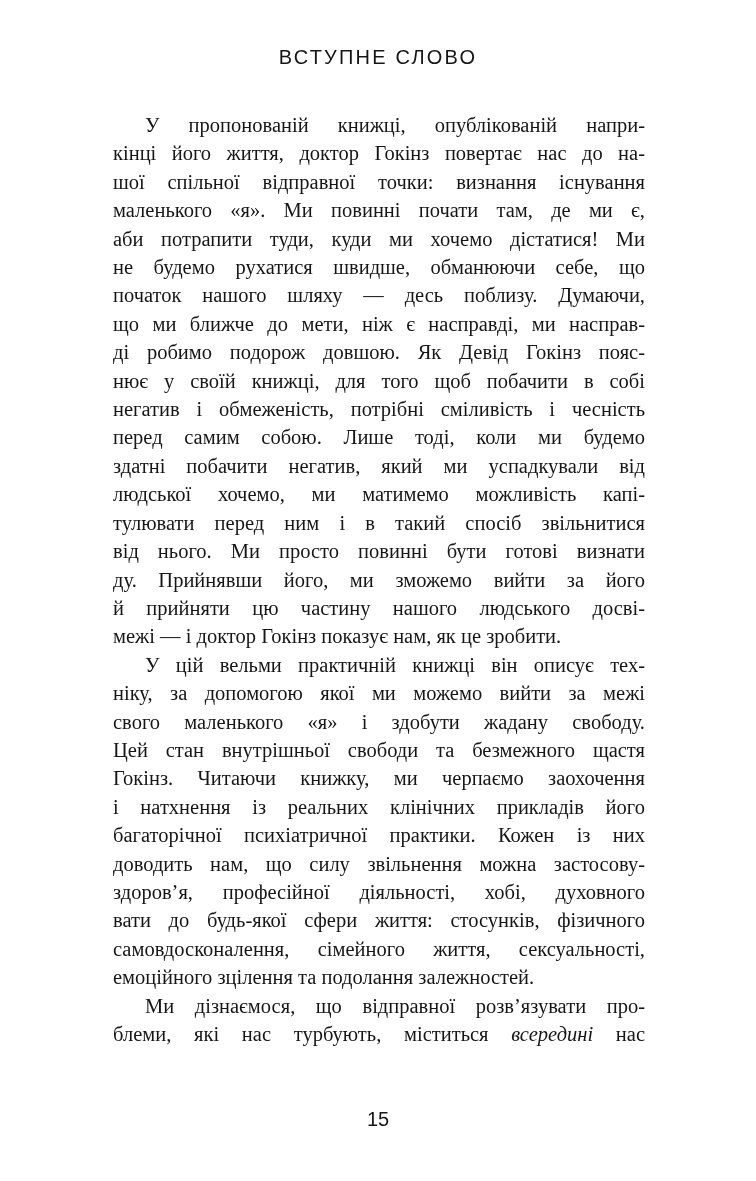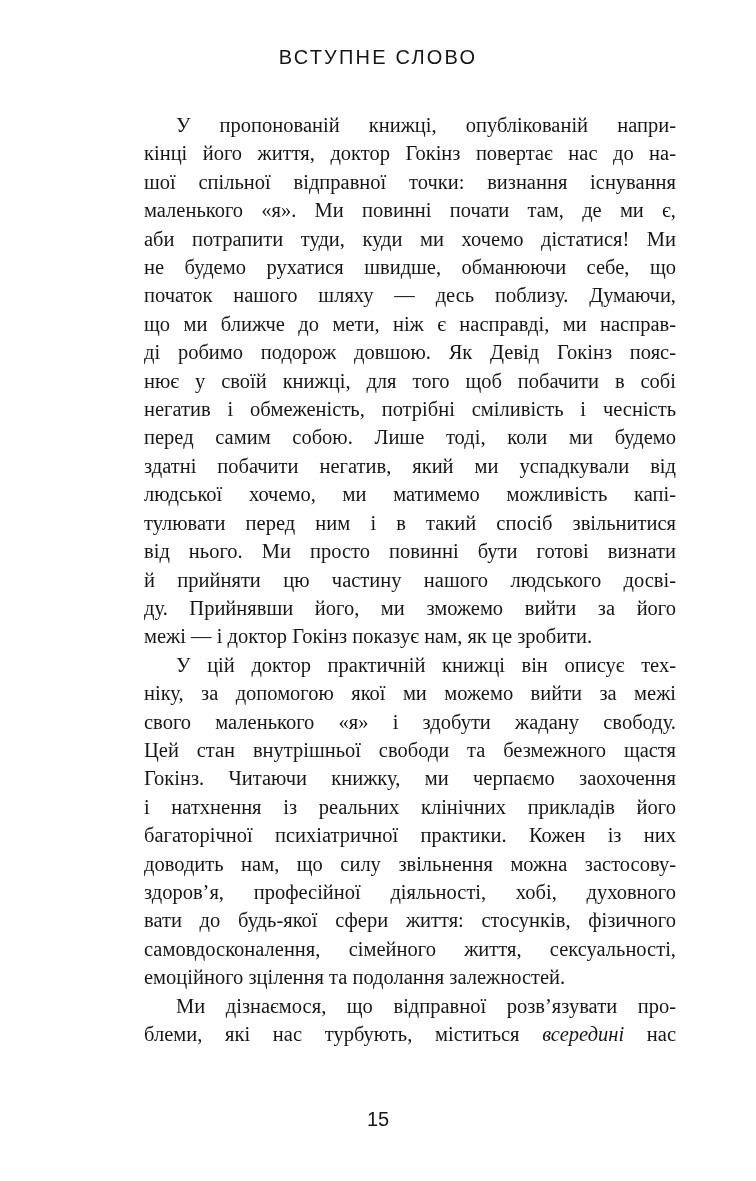--- a/index.html
+++ b/index.html
@@ -62,44 +62,44 @@
     font-size: 20px;
     color: #161616;
   }
 </style>
 </head>
 <body style="background: rgb(255, 255, 255);">
 
 <div class="page">
   <div class="page-header" style="color: rgb(22, 22, 22);">ВСТУПНЕ СЛОВО</div>
 
-  <div class="text-block" style="color: rgb(22, 22, 22); margin-left: 31px;">
+  <div class="text-block" style="color: rgb(22, 22, 22);">
       <div class="para">
         <div class="line first">У пропонованій книжці, опублікованій напри-</div>
         <div class="line">кінці його життя, доктор Гокінз повертає нас до на-</div>
         <div class="line">шої спільної відправної точки: визнання існування</div>
         <div class="line">маленького «я». Ми повинні почати там, де ми є,</div>
         <div class="line">аби потрапити туди, куди ми хочемо дістатися! Ми</div>
         <div class="line">не будемо рухатися швидше, обманюючи себе, що</div>
         <div class="line">початок нашого шляху — десь поблизу. Думаючи,</div>
         <div class="line">що ми ближче до мети, ніж є насправді, ми насправ-</div>
         <div class="line">ді робимо подорож довшою. Як Девід Гокінз пояс-</div>
         <div class="line">нює у своїй книжці, для того щоб побачити в собі</div>
         <div class="line">негатив і обмеженість, потрібні сміливість і чесність</div>
         <div class="line">перед самим собою. Лише тоді, коли ми будемо</div>
         <div class="line">здатні побачити негатив, який ми успадкували від</div>
         <div class="line">людської хочемо, ми матимемо можливість капі-</div>
         <div class="line">тулювати перед ним і в такий спосіб звільнитися</div>
         <div class="line">від нього. Ми просто повинні бути готові визнати</div>
+        <div class="line">ду. Прийнявши його, ми зможемо вийти за його</div>
         <div class="line">й прийняти цю частину нашого людського досві-</div>
-        <div class="line">ду. Прийнявши його, ми зможемо вийти за його</div>
         <div class="line last">межі — і доктор Гокінз показує нам, як це зробити.</div>
       </div>
       <div class="para">
-        <div class="line first">У цій доктор практичній книжці він описує тех-</div>
+        <div class="line first">У цій вельми практичній книжці він описує тех-</div>
         <div class="line">ніку, за допомогою якої ми можемо вийти за межі</div>
         <div class="line">свого маленького «я» і здобути жадану свободу.</div>
         <div class="line">Цей стан внутрішньої свободи та безмежного щастя</div>
         <div class="line">Гокінз. Читаючи книжку, ми черпаємо заохочення</div>
         <div class="line">і натхнення із реальних клінічних прикладів його</div>
         <div class="line">багаторічної психіатричної практики. Кожен із них</div>
         <div class="line">доводить нам, що силу звільнення можна застосову-</div>
         <div class="line">здоров’я, професійної діяльності, хобі, духовного</div>
         <div class="line">вати до будь-якої сфери життя: стосунків, фізичного</div>
         <div class="line">самовдосконалення, сімейного життя, сексуальності,</div>

